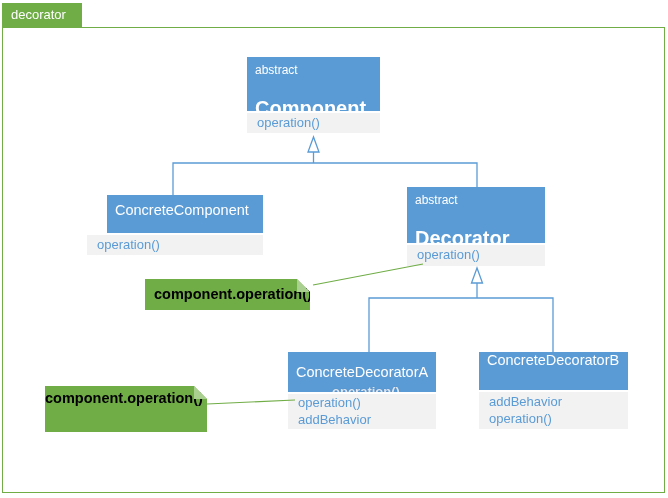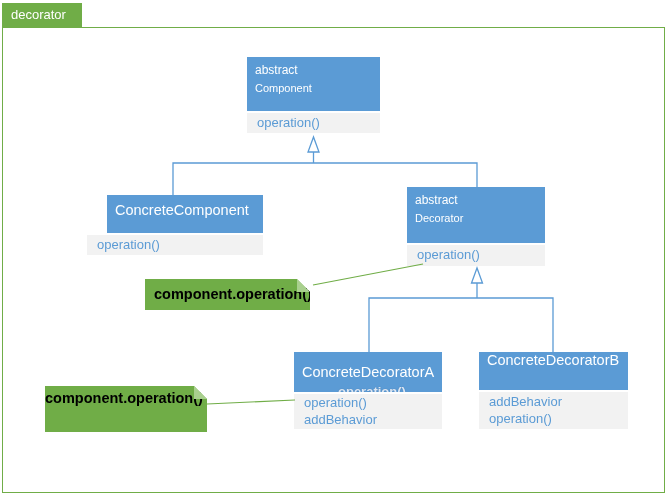--- a/index.html
+++ b/index.html
@@ -17,36 +17,36 @@
     background:#70AD47; color:#ffffff; font-size:13px; line-height:24px;
     padding-left:9px; box-sizing:border-box;
   }
   
   .uml-class { position:absolute; font-size:14px; }
   .cls-header {
     position:relative; background:#5B9BD5; color:#ffffff;
     padding-left:8px; box-sizing:border-box; overflow:hidden;
   }
   .stereotype { font-size:12px; padding-top:6px; }
-  .cls-name-big { font-size:11px; margin-top:5px; }
+  .cls-name-big { font-size:20px; margin-top:20px;font-weight:bold; }
   .cls-name-line { font-size:14.5px; }
   .cls-methods { margin-top:2px; background:#F2F2F2; color:#5B9BD5; font-size:13px; }
   .method { padding-left:10px; line-height:20px; white-space:nowrap; }
   .method.tight { line-height:16.5px; }
   .ghost-label {
     position:absolute; left:44px; bottom:-7px; font-size:13px; font-weight:bold;
     color:#dce7f3; text-shadow:0 0 1px #3c6ea5; white-space:nowrap;
   }
   #cls-component          { left:247px; top:57px;  width:133px; }
   #cls-component .cls-header { height:54px; }
   #cls-concrete-component { left:87px;  top:195px; width:176px; }
   #cls-concrete-component .cls-header { height:38px; line-height:30px;margin-left:20px; }
   #cls-decorator          { left:407px; top:187px; width:138px; }
   #cls-decorator .cls-header { height:56px; }
-  #cls-decorator-a        { left:294px; top:352px; width:148px; }
+  #cls-decorator-a        { left:288px; top:352px; width:148px; }
   #cls-decorator-a .cls-header { height:40px; display:flex; align-items:center; }
   #cls-decorator-b        { left:479px; top:352px; width:149px; }
   #cls-decorator-b .cls-header { height:38px; display:flex; }
   #cls-component .cls-methods, #cls-concrete-component .cls-methods { height:20px; }
   #cls-decorator .cls-methods { height:21px; }
   #cls-decorator-a .cls-methods { padding:1px 0; }
   #cls-decorator-b .cls-methods { padding:2px 0; }
   
   .note {
     position:absolute; background:#70AD47; color:#000000; font-weight:bold;

